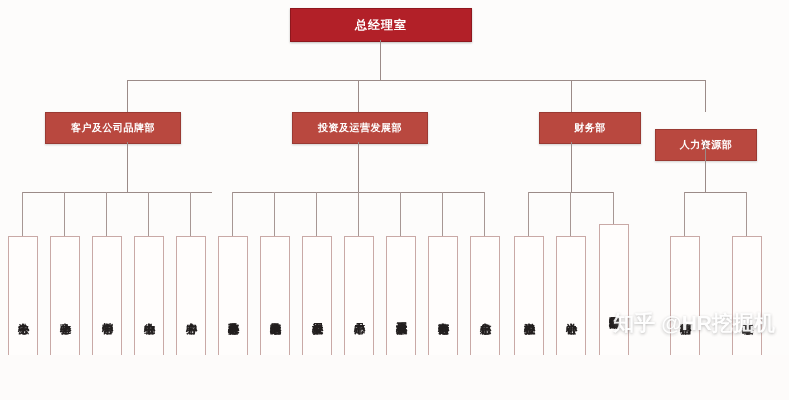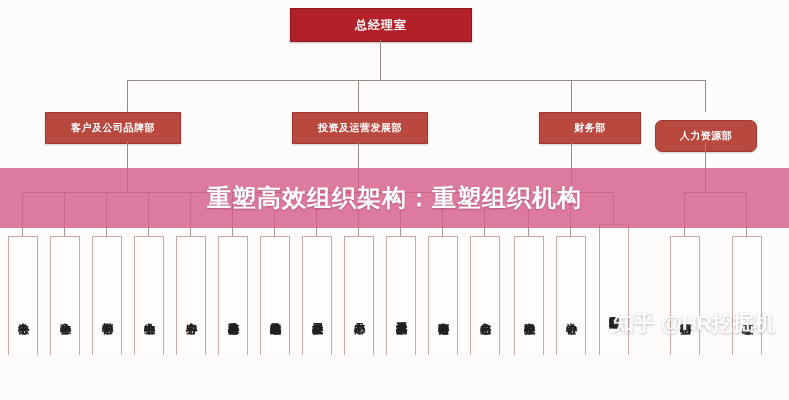--- a/index.html
+++ b/index.html
@@ -107,21 +107,21 @@
 
   <div class="box-l2" style="left:45px;top:112px;width:134px;height:30px;text-align:right;">
     <span>客户及公司品牌部</span>
   </div>
   <div class="box-l2" style="left:292px;top:112px;width:134px;height:30px;">
     <span>投资及运营发展部</span>
   </div>
   <div class="box-l2" style="left:498px;top:112px;width:100px;height:30px;margin-left:41px;">
     <span>财务部</span>
   </div>
-  <div class="box-l2" style="left:655px;top:120px;width:100px;height:30px;border-radius:7px;">
+  <div class="box-l2" style="left:655px;top:129px;width:100px;height:30px;">
     <span>人力资源部</span>
   </div>
 
   <div class="line vline" style="left:127px;top:142px;height:50px;"></div>
   <div class="line vline" style="left:358px;top:142px;height:50px;"></div>
   <div class="line vline" style="left:571px;top:142px;height:50px;"></div>
   <div class="line vline" style="left:705px;top:142px;height:50px;"></div>
 
   <div class="line hline" style="left:22px;top:192px;width:190px;"></div>
   <div class="line hline" style="left:232px;top:192px;width:253px;"></div>
@@ -197,22 +197,19 @@
     <span>风险管理及内部审计中心</span>
     </div>
 
   <div class="box-l3" style="left:670px;top:236px;width:28px;height:146px;">
     <span>招聘中心</span>
     </div>
   <div class="box-l3" style="left:732px;top:236px;width:28px;height:146px;">
     <span>绩效考核中心</span>
     </div>
 
-  <div id="banner">
-    <div id="banner-text">重塑高效组织架构：重塑组织机构</div>
-  </div>
 
   <div id="watermark">
     <span class="wm-logo">知乎</span>
     <span>@HR挖掘机</span>
   </div>
 
 </div>
 
 </body></html>

